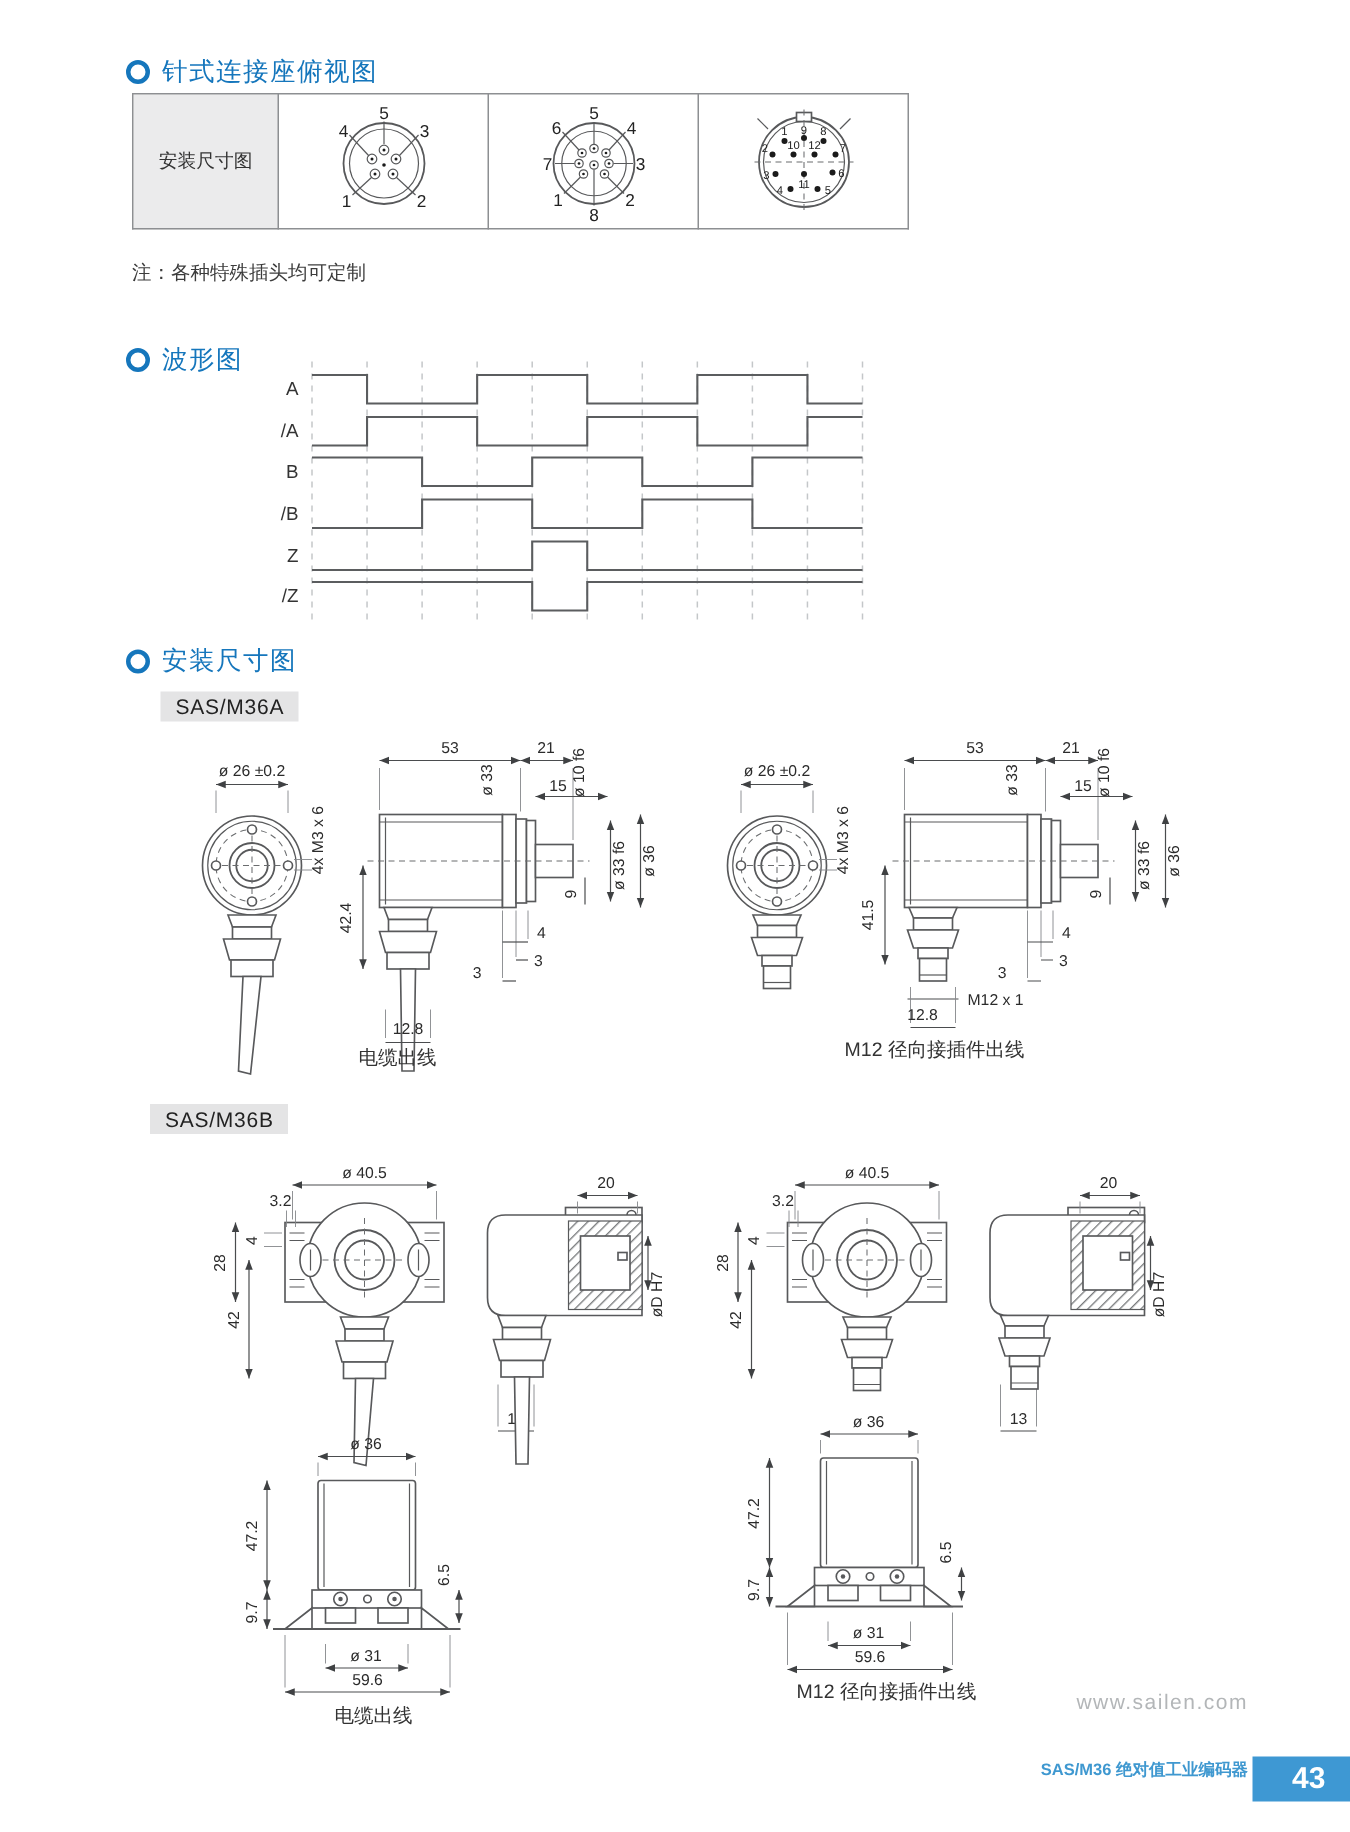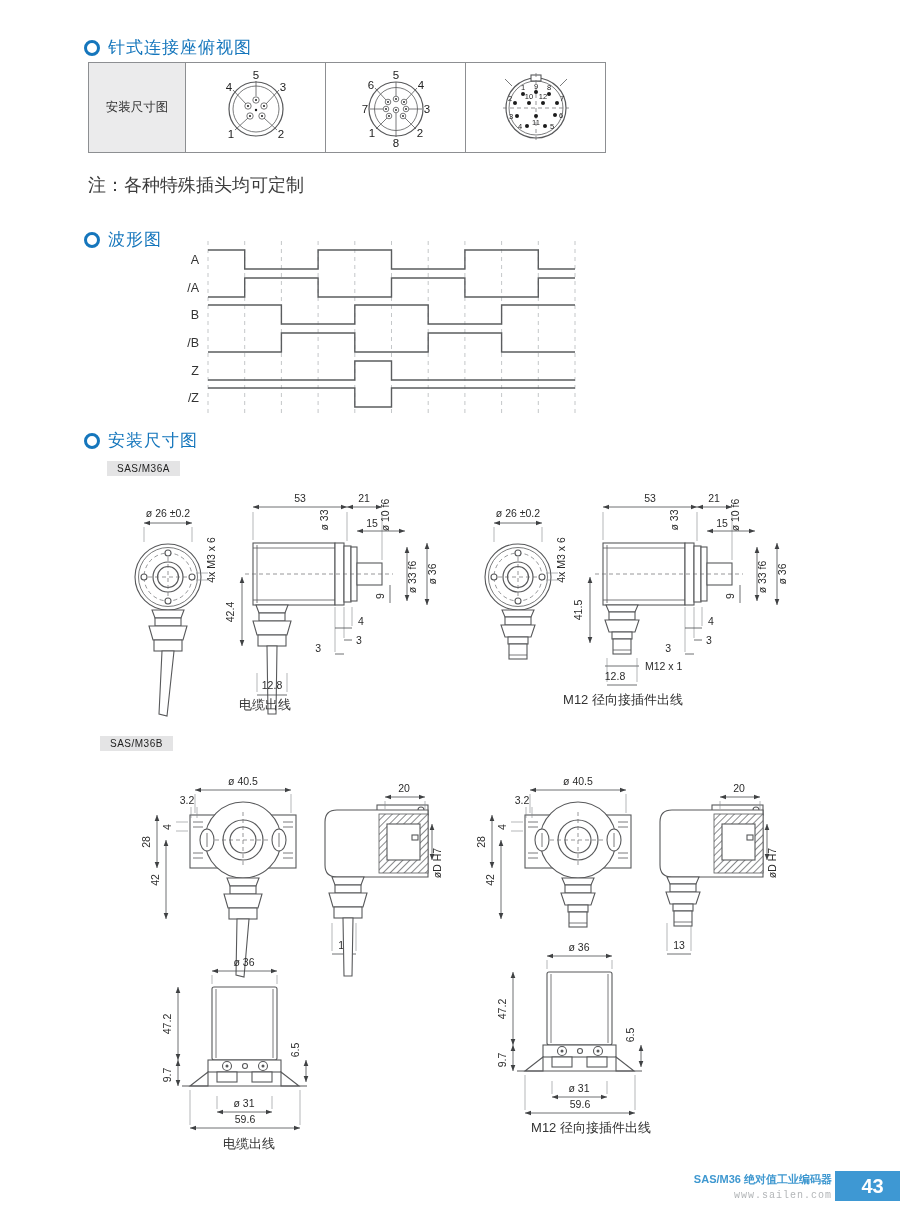--- a/index.html
+++ b/index.html
@@ -9,43 +9,43 @@
   .sec-ring{width:10px;height:10px;border:3px solid #1576bc;border-radius:50%;}
   .sec-text{font-size:17px;font-weight:normal;color:#1576bc;letter-spacing:1px;}
   
   table.ctb{position:absolute;left:88px;top:62px;border-collapse:collapse;}
   table.ctb td{border:1px solid #8d8f92;font-size:12.5px;color:#333;text-align:center;vertical-align:middle;padding:0;}
   td.glab{background:#ebebec;width:96px;}
   td.cw{width:139px;background:#fff;}
   td.toprow{height:20px;}
   td.diagrow{height:87px;vertical-align:top;}
   td.glab2{background:#ebebec;vertical-align:top;padding-top:6px;}
-  .note{position:absolute;left:88px;top:173px;font-size:18px;color:#3c3c3c;}
+  .note{position:absolute;left:88px;top:173px;font-size:13px;color:#3c3c3c;}
   
-  .badge{position:absolute;background:#e4e4e5;color:#222;font-size:10px;
+  .badge{position:absolute;background:#e4e4e5;color:#222;font-size:14px;
          padding:2px 10px;letter-spacing:0.5px;}
   
   .ln{fill:none;stroke:#58595b;stroke-width:1.2;}
   .lnt{stroke-width:0.8;}
   .fw{fill:#fff;stroke:#58595b;stroke-width:1.1;}
   .dsh{stroke:#6a6c6e;stroke-width:0.7;stroke-dasharray:4 3;fill:none;}
   .dim{stroke:#4a4c4e;stroke-width:0.8;fill:none;}
   .ext{stroke:#85878a;stroke-width:0.6;}
   .dt{font:10.5px "Liberation Sans",sans-serif;fill:#2b2b2b;}
   .cap{font:13px "Liberation Sans",sans-serif;fill:#333;}
   .pn{font:11.5px "Liberation Sans",sans-serif;fill:#222;}
   .pns{font:7.5px "Liberation Sans",sans-serif;fill:#222;}
   .wgrid{stroke:#c4c7c9;stroke-width:1;stroke-dasharray:4 4;}
   .wline{stroke:#5b5d5f;stroke-width:1.4;fill:none;}
   .wlabel{font:12.5px "Liberation Sans",sans-serif;fill:#333;}
   .pindot{fill:#1b1b1b;}
   .abs{position:absolute;}
   
   .f-prod{position:absolute;right:68px;top:1172px;font-size:11px;font-weight:bold;color:#3f98d0;}
-  .f-www{position:absolute;right:68px;top:1190px;font-size:10px;color:#b3b6b8;letter-spacing:1px;font-family:Liberation Mono, monospace;}
+  .f-www{position:absolute;right:68px;top:1126px;font-size:14px;color:#b3b6b8;letter-spacing:1px;}
   .f-page{position:absolute;left:835px;top:1171px;width:75px;height:30px;background:#3e98d3;
           color:#fff;font-size:20px;font-weight:bold;text-align:center;line-height:30px;}
 </style>
 </head>
 <body>
 
 <div id="page">
 
   <svg width="0" height="0" style="position:absolute">
     <defs>

